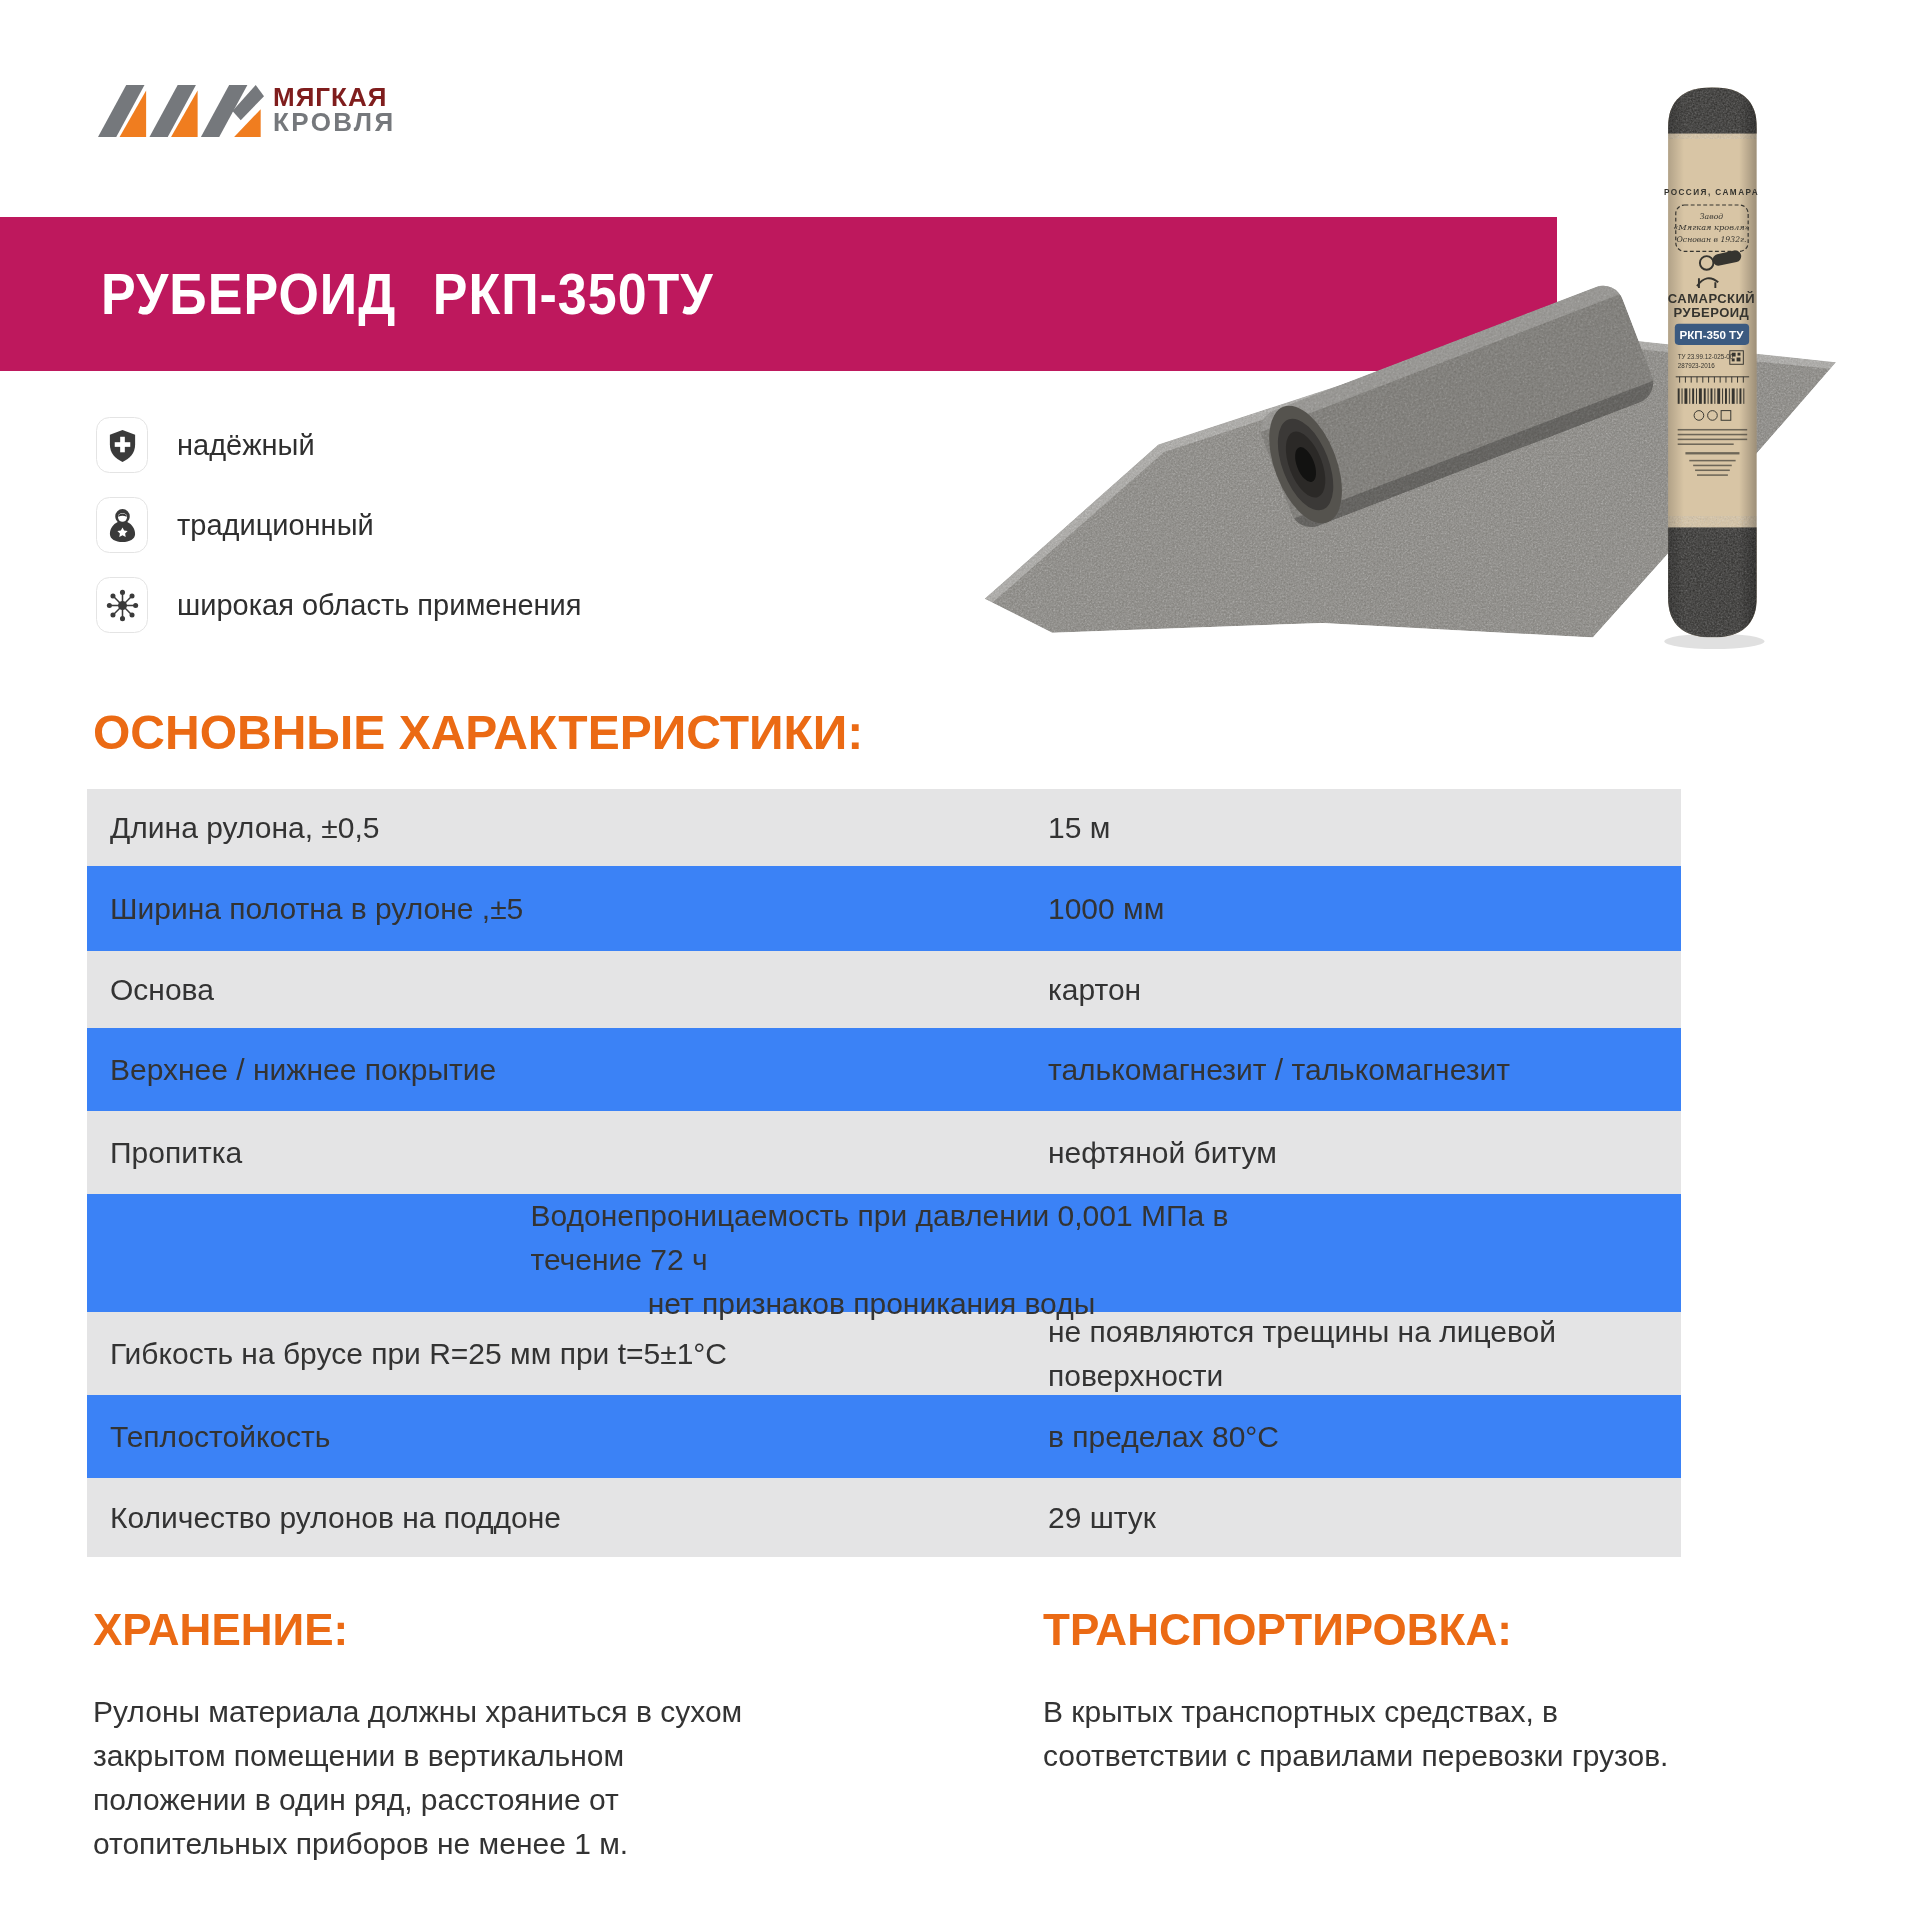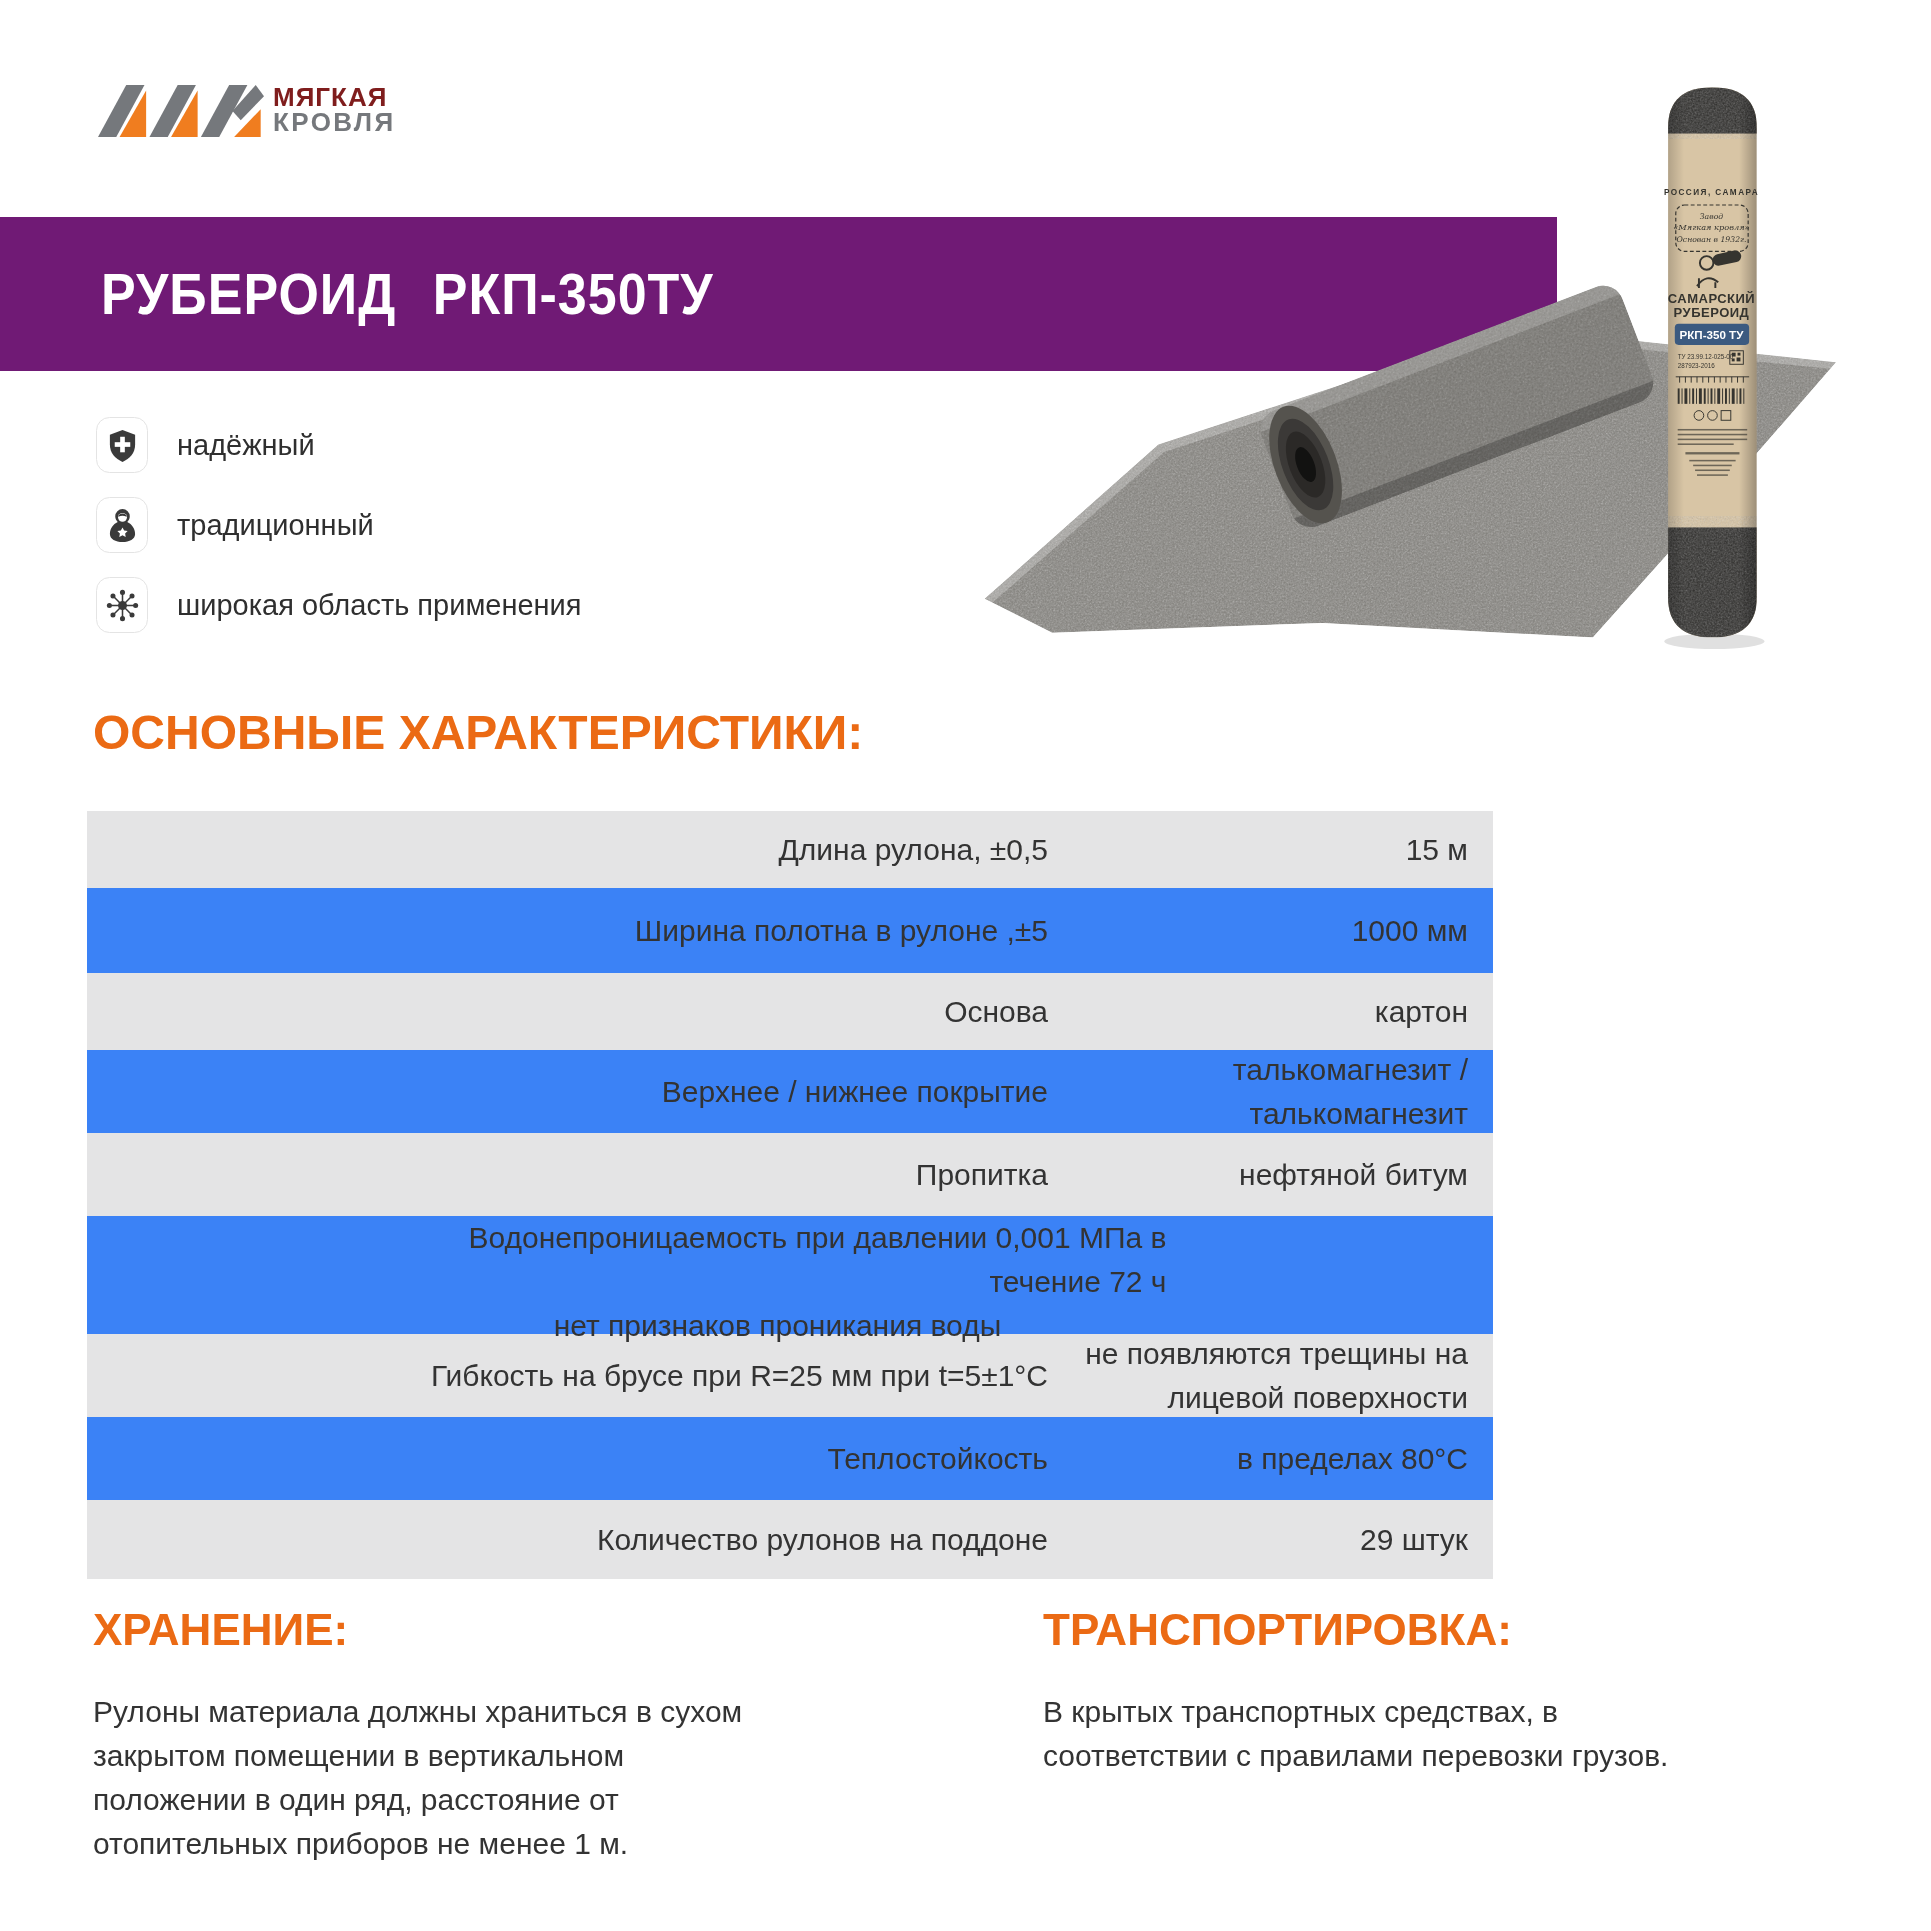--- a/index.html
+++ b/index.html
@@ -6,38 +6,38 @@
   #page{position:relative;width:1931px;height:1931px;background:#ffffff;overflow:hidden;
         font-family:"Liberation Sans","DejaVu Sans",sans-serif;color:#333;}
 
   
   .logo-mark{position:absolute;left:98px;top:85px;}
   .logo-text{position:absolute;left:273px;top:85px;line-height:25px;font-weight:bold;}
   .logo-text .l1{font-size:26px;color:#7f1d1d;letter-spacing:1px;}
   .logo-text .l2{font-size:26px;color:#75787C;letter-spacing:2.4px;}
 
   
-  .banner{position:absolute;left:0;top:217px;width:1557px;height:154px;background:#701a75;}
+  .banner{position:absolute;left:0;top:217px;width:1557px;height:154px;background:#be185d;}
   .banner .title{position:absolute;left:101px;top:0;height:154px;line-height:154px;
                  color:#fff;font-size:52px;font-weight:bold;letter-spacing:1px;word-spacing:21px;
                  display:inline-block;transform:scaleY(1.12);transform-origin:left center;}
 
   
   .photo{position:absolute;left:917px;top:58px;width:975px;height:628px;z-index:5;}
 
   
   .features{position:absolute;left:96px;top:416px;}
   .feature{display:flex;align-items:center;height:58px;margin-bottom:22px;}
   .fbox{width:52px;height:56px;border:1.9px solid #E4E4E4;border-radius:13.5px;background:#fff;
         display:flex;align-items:center;justify-content:center;box-sizing:border-box;}
   .flabel{margin-left:29px;font-size:29px;color:#2F2F2F;}
 
   
   .char-heading{position:absolute;left:93px;top:705px;font-size:48px;font-weight:bold;color:#EB6A14;}
-  .chtable{position:absolute;left:87px;top:811px;width:1406px;text-align:right;}
+  .chtable{position:absolute;left:87px;top:789px;width:1594px;}
   .chrow{display:flex;align-items:center;font-size:30px;color:#333;}
   .chrow.dark{background:#E4E4E5;}
   .chrow.light{background:#3b82f6;}
   .chrow .lab{width:961px;box-sizing:border-box;padding-left:23px;line-height:44px;}
   .chrow .val{flex:1;padding-right:25px;line-height:44px;}
   .h80{height:77px;} .h88{height:85px;} .h86{height:83px;} .h122{height:118px;flex-direction:column;} .h82{height:79px;}
   .chrow.wrap2 .lab{max-width:753px;}
 
   
   .sect{position:absolute;top:1605px;}

